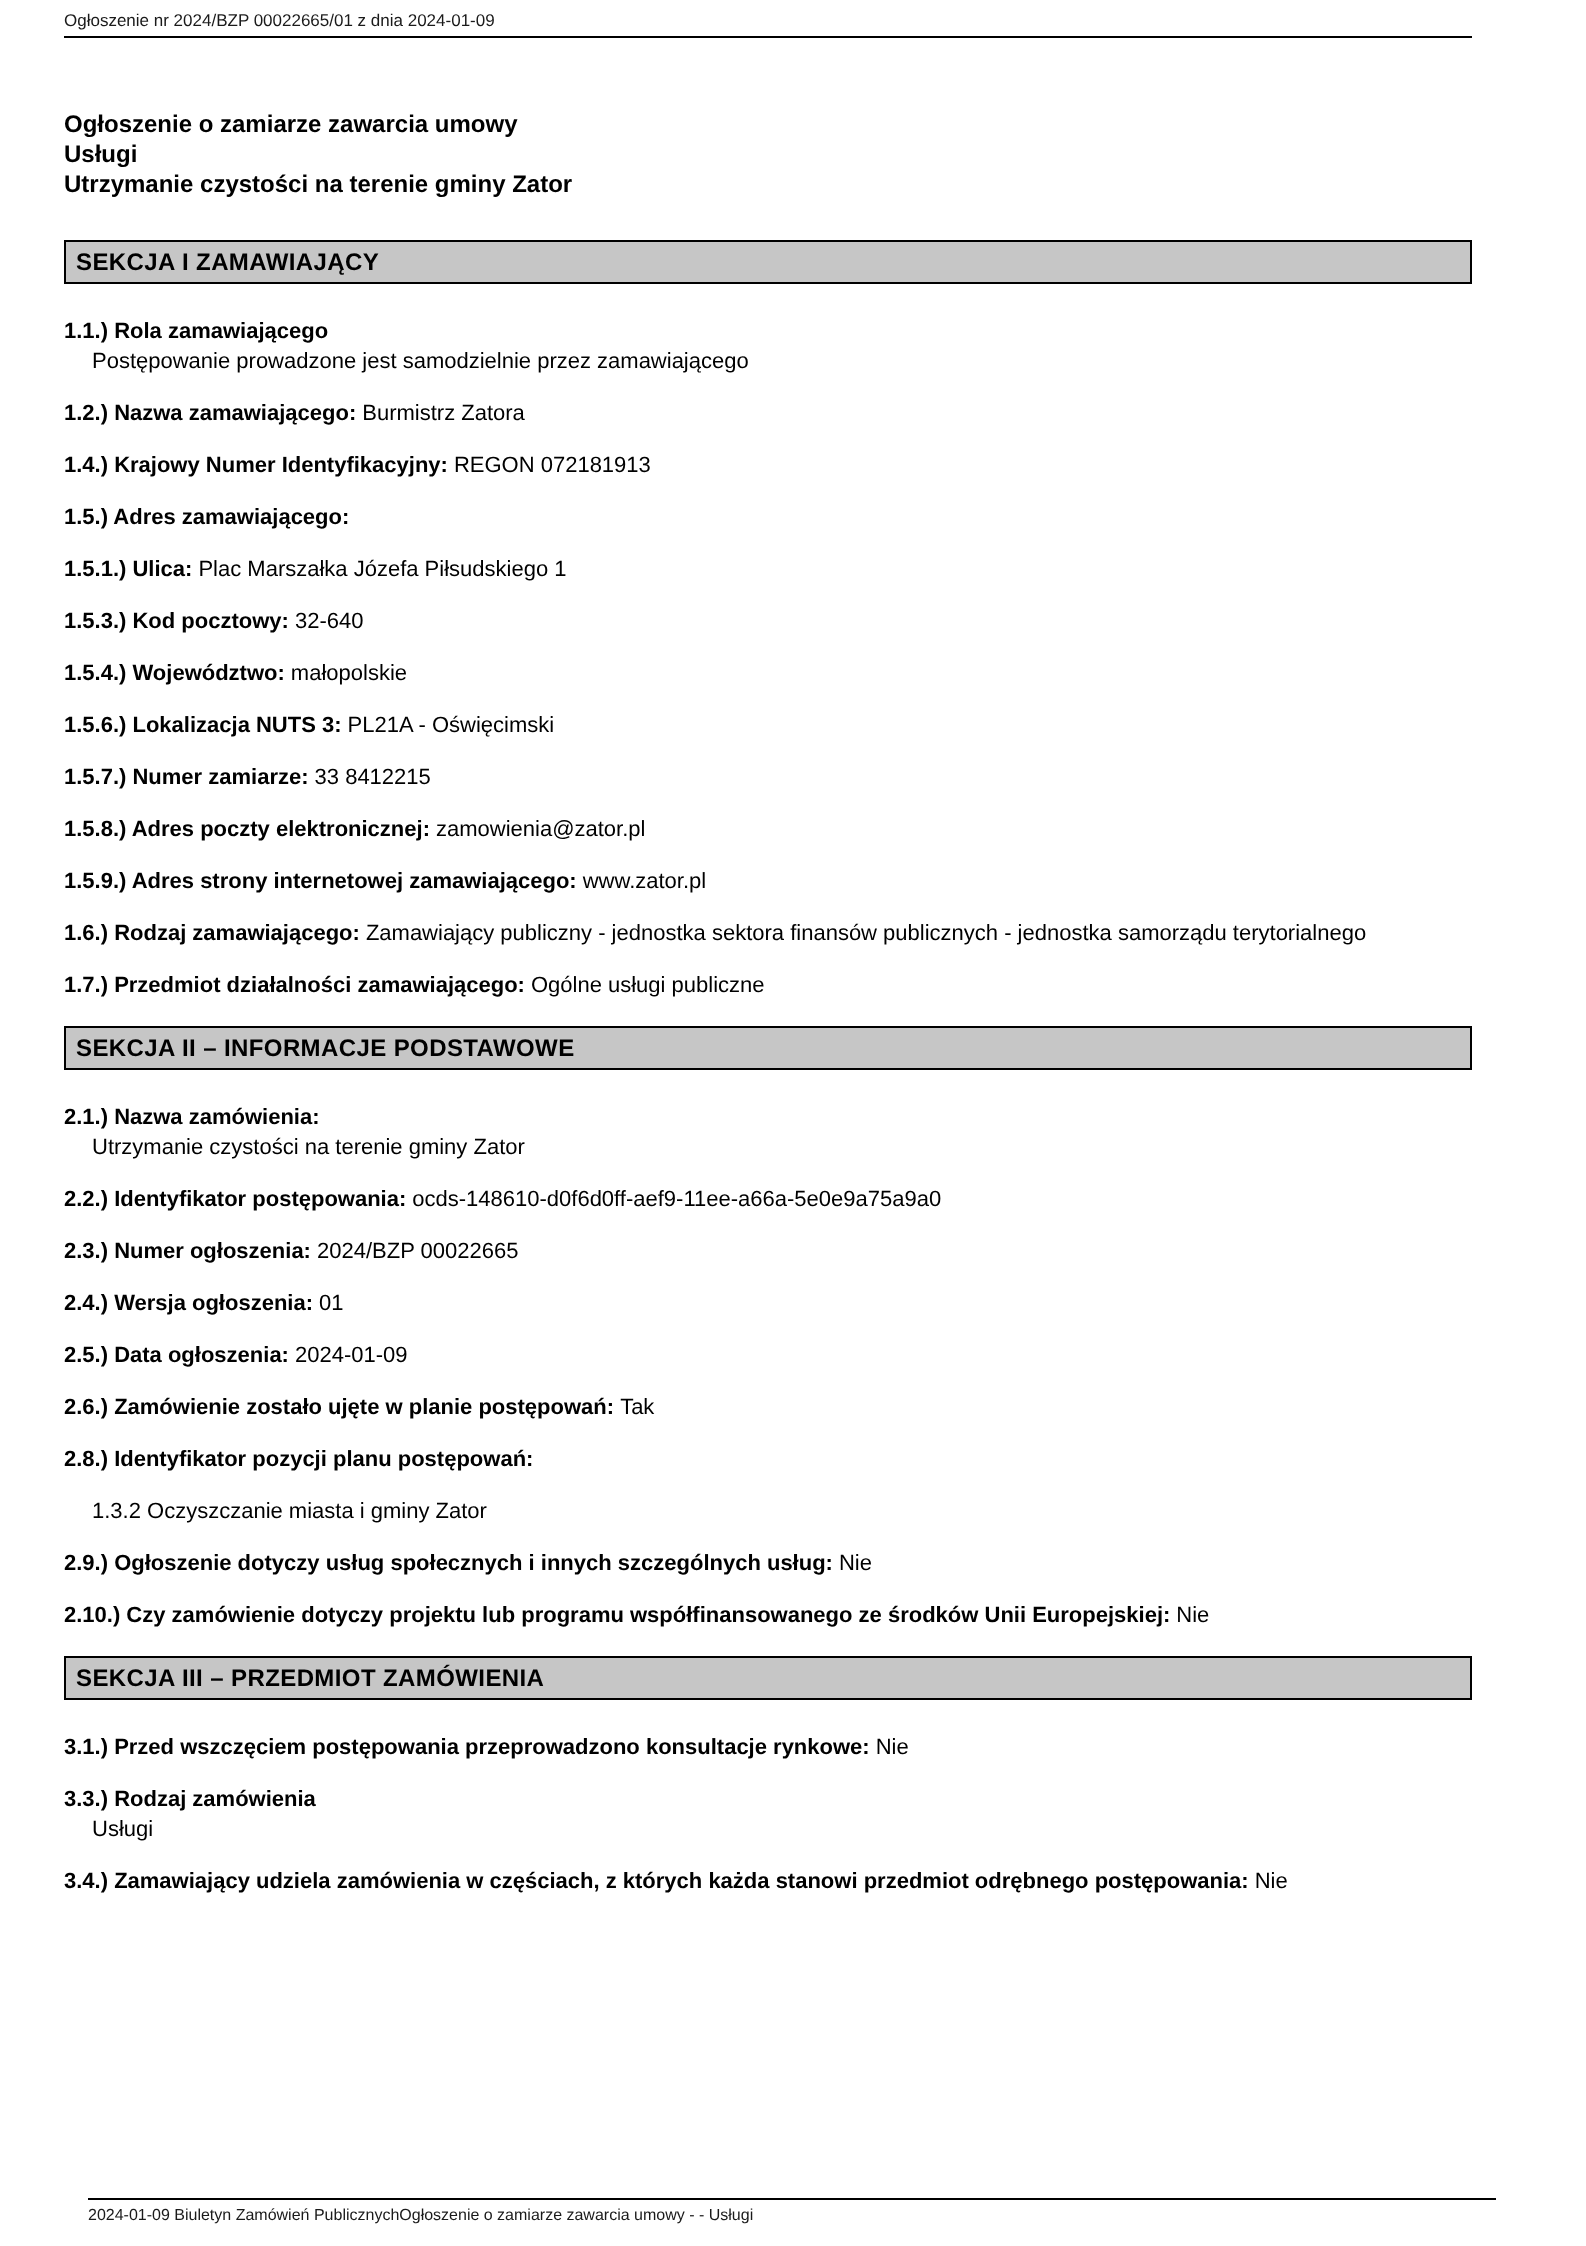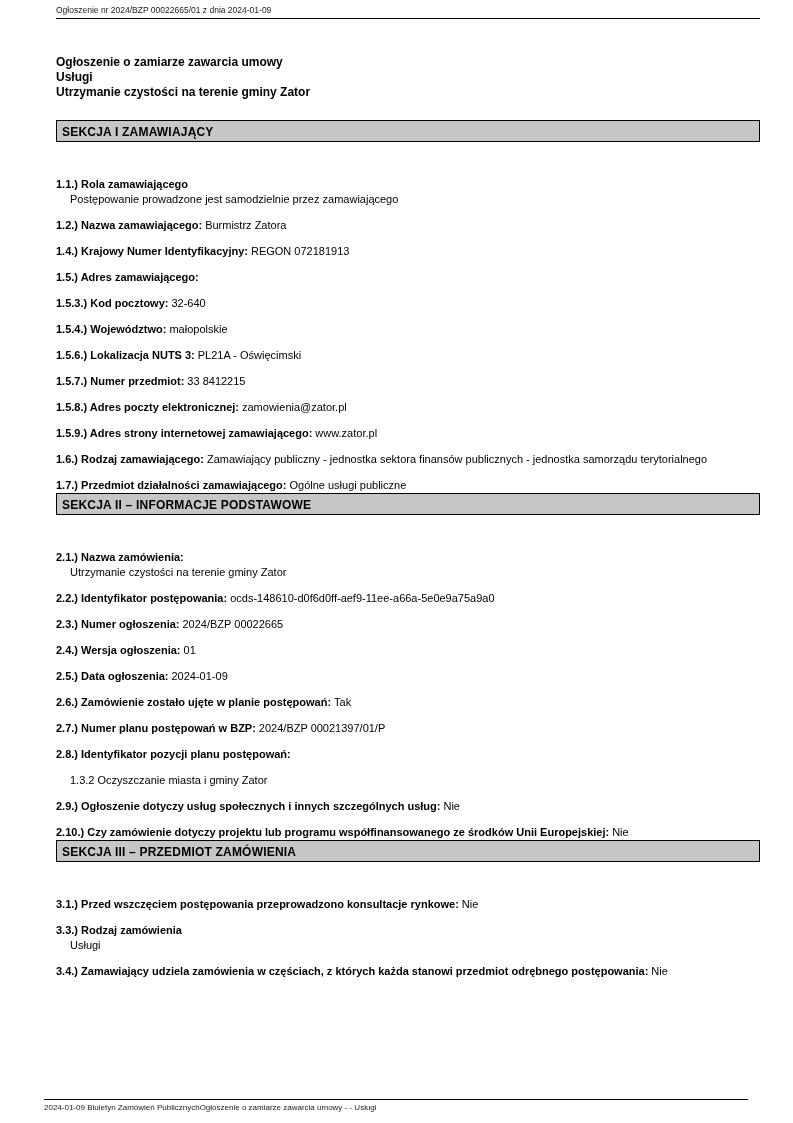--- a/index.html
+++ b/index.html
@@ -8,50 +8,51 @@
     background: #ffffff;
     overflow: hidden;
   }
   body {
     font-family: "Liberation Sans", sans-serif;
     color: #000;
     position: relative;
   }
   .page {
     position: absolute;
-    left: 56px; top: 0;
+    left: 32px; top: 0;
     width: 704px;
   }
   .doc-header {
     font-size: 8.5px;
     color: #1a1a1a;
     padding: 5px 0 3px 0;
     border-bottom: 1px solid #000;
   }
   .title-block {
     margin: 36px 0 20px 0;
     text-align: left;
   }
   .title-line {
     font-weight: bold;
     font-size: 12px;
     line-height: 15px;
   }
   .section-bar {
+    margin-top: 12px;
     background: var(--bar-bg, #c6c6c6);
     border: 1px solid var(--bar-border, #000);
     padding: 1px 5px;
   }
   .section-title {
     font-weight: bold;
     font-size: 12px;
     line-height: 14px;
     letter-spacing: 0.2px;
   }
-  .section-content { padding-top: 24px; }
+  .section-content { padding-top: 6px; }
   .item {
     margin: 11px 0 0 0;
     font-size: 11px;
     line-height: 15px;
   }
   .item .label { font-weight: bold; }
   .item .value { margin-left: 3px; }
   .item .value.block-value { margin-left: 14px; }
   .doc-footer {
     position: absolute;
@@ -87,30 +88,31 @@
     </div>
     <div class="section-content">
   <p class="item"><span class="label">1.1.) Rola zamawiającego</span><br><span class="value block-value">Postępowanie prowadzone jest samodzielnie przez zamawiającego</span></p>
 
   <p class="item"><span class="label">1.2.) Nazwa zamawiającego:</span><span class="value">Burmistrz Zatora</span></p>
 
   <p class="item"><span class="label">1.4.) Krajowy Numer Identyfikacyjny:</span><span class="value">REGON 072181913</span></p>
 
   <p class="item"><span class="label">1.5.) Adres zamawiającego:</span><span class="value"></span></p>
 
+  <p class="item"><span class="label">1.5.1.) Ulica:</span><span class="value">Plac Marszałka Józefa Piłsudskiego 1</span></p>
 
 
   <p class="item"><span class="label">1.5.3.) Kod pocztowy:</span><span class="value">32-640</span></p>
 
   <p class="item"><span class="label">1.5.4.) Województwo:</span><span class="value">małopolskie</span></p>
 
 
   <p class="item"><span class="label">1.5.6.) Lokalizacja NUTS 3:</span><span class="value">PL21A - Oświęcimski</span></p>
 
-  <p class="item"><span class="label">1.5.7.) Numer przedmiot:</span><span class="value">33 8412215</span></p>
+  <p class="item"><span class="label">1.5.7.) Numer zamiarze:</span><span class="value">33 8412215</span></p>
 
   <p class="item"><span class="label">1.5.8.) Adres poczty elektronicznej:</span><span class="value">zamowienia@zator.pl</span></p>
 
   <p class="item"><span class="label">1.5.9.) Adres strony internetowej zamawiającego:</span><span class="value">www.zator.pl</span></p>
 
   <p class="item"><span class="label">1.6.) Rodzaj zamawiającego:</span><span class="value">Zamawiający publiczny - jednostka sektora finansów publicznych - jednostka samorządu terytorialnego</span></p>
 
   <p class="item"><span class="label">1.7.) Przedmiot działalności zamawiającego:</span><span class="value">Ogólne usługi publiczne</span></p>
 </div>
   </section>
@@ -125,21 +127,20 @@
   <p class="item"><span class="label">2.2.) Identyfikator postępowania:</span><span class="value">ocds-148610-d0f6d0ff-aef9-11ee-a66a-5e0e9a75a9a0</span></p>
 
   <p class="item"><span class="label">2.3.) Numer ogłoszenia:</span><span class="value">2024/BZP 00022665</span></p>
 
   <p class="item"><span class="label">2.4.) Wersja ogłoszenia:</span><span class="value">01</span></p>
 
   <p class="item"><span class="label">2.5.) Data ogłoszenia:</span><span class="value">2024-01-09</span></p>
 
   <p class="item"><span class="label">2.6.) Zamówienie zostało ujęte w planie postępowań:</span><span class="value">Tak</span></p>
 
-  <p class="item"><span class="label">2.7.) Numer planu postępowań w BZP:</span><span class="value">2024/BZP 00021397/01/P</span></p>
 
   <p class="item"><span class="label">2.8.) Identyfikator pozycji planu postępowań:</span></p>
   <p class="item"><span class="value block-value">1.3.2 Oczyszczanie miasta i gminy Zator</span></p>
 
   <p class="item"><span class="label">2.9.) Ogłoszenie dotyczy usług społecznych i innych szczególnych usług:</span><span class="value">Nie</span></p>
 
   <p class="item"><span class="label">2.10.) Czy zamówienie dotyczy projektu lub programu współfinansowanego ze środków Unii Europejskiej:</span><span class="value">Nie</span></p>
 </div>
   </section>
 

